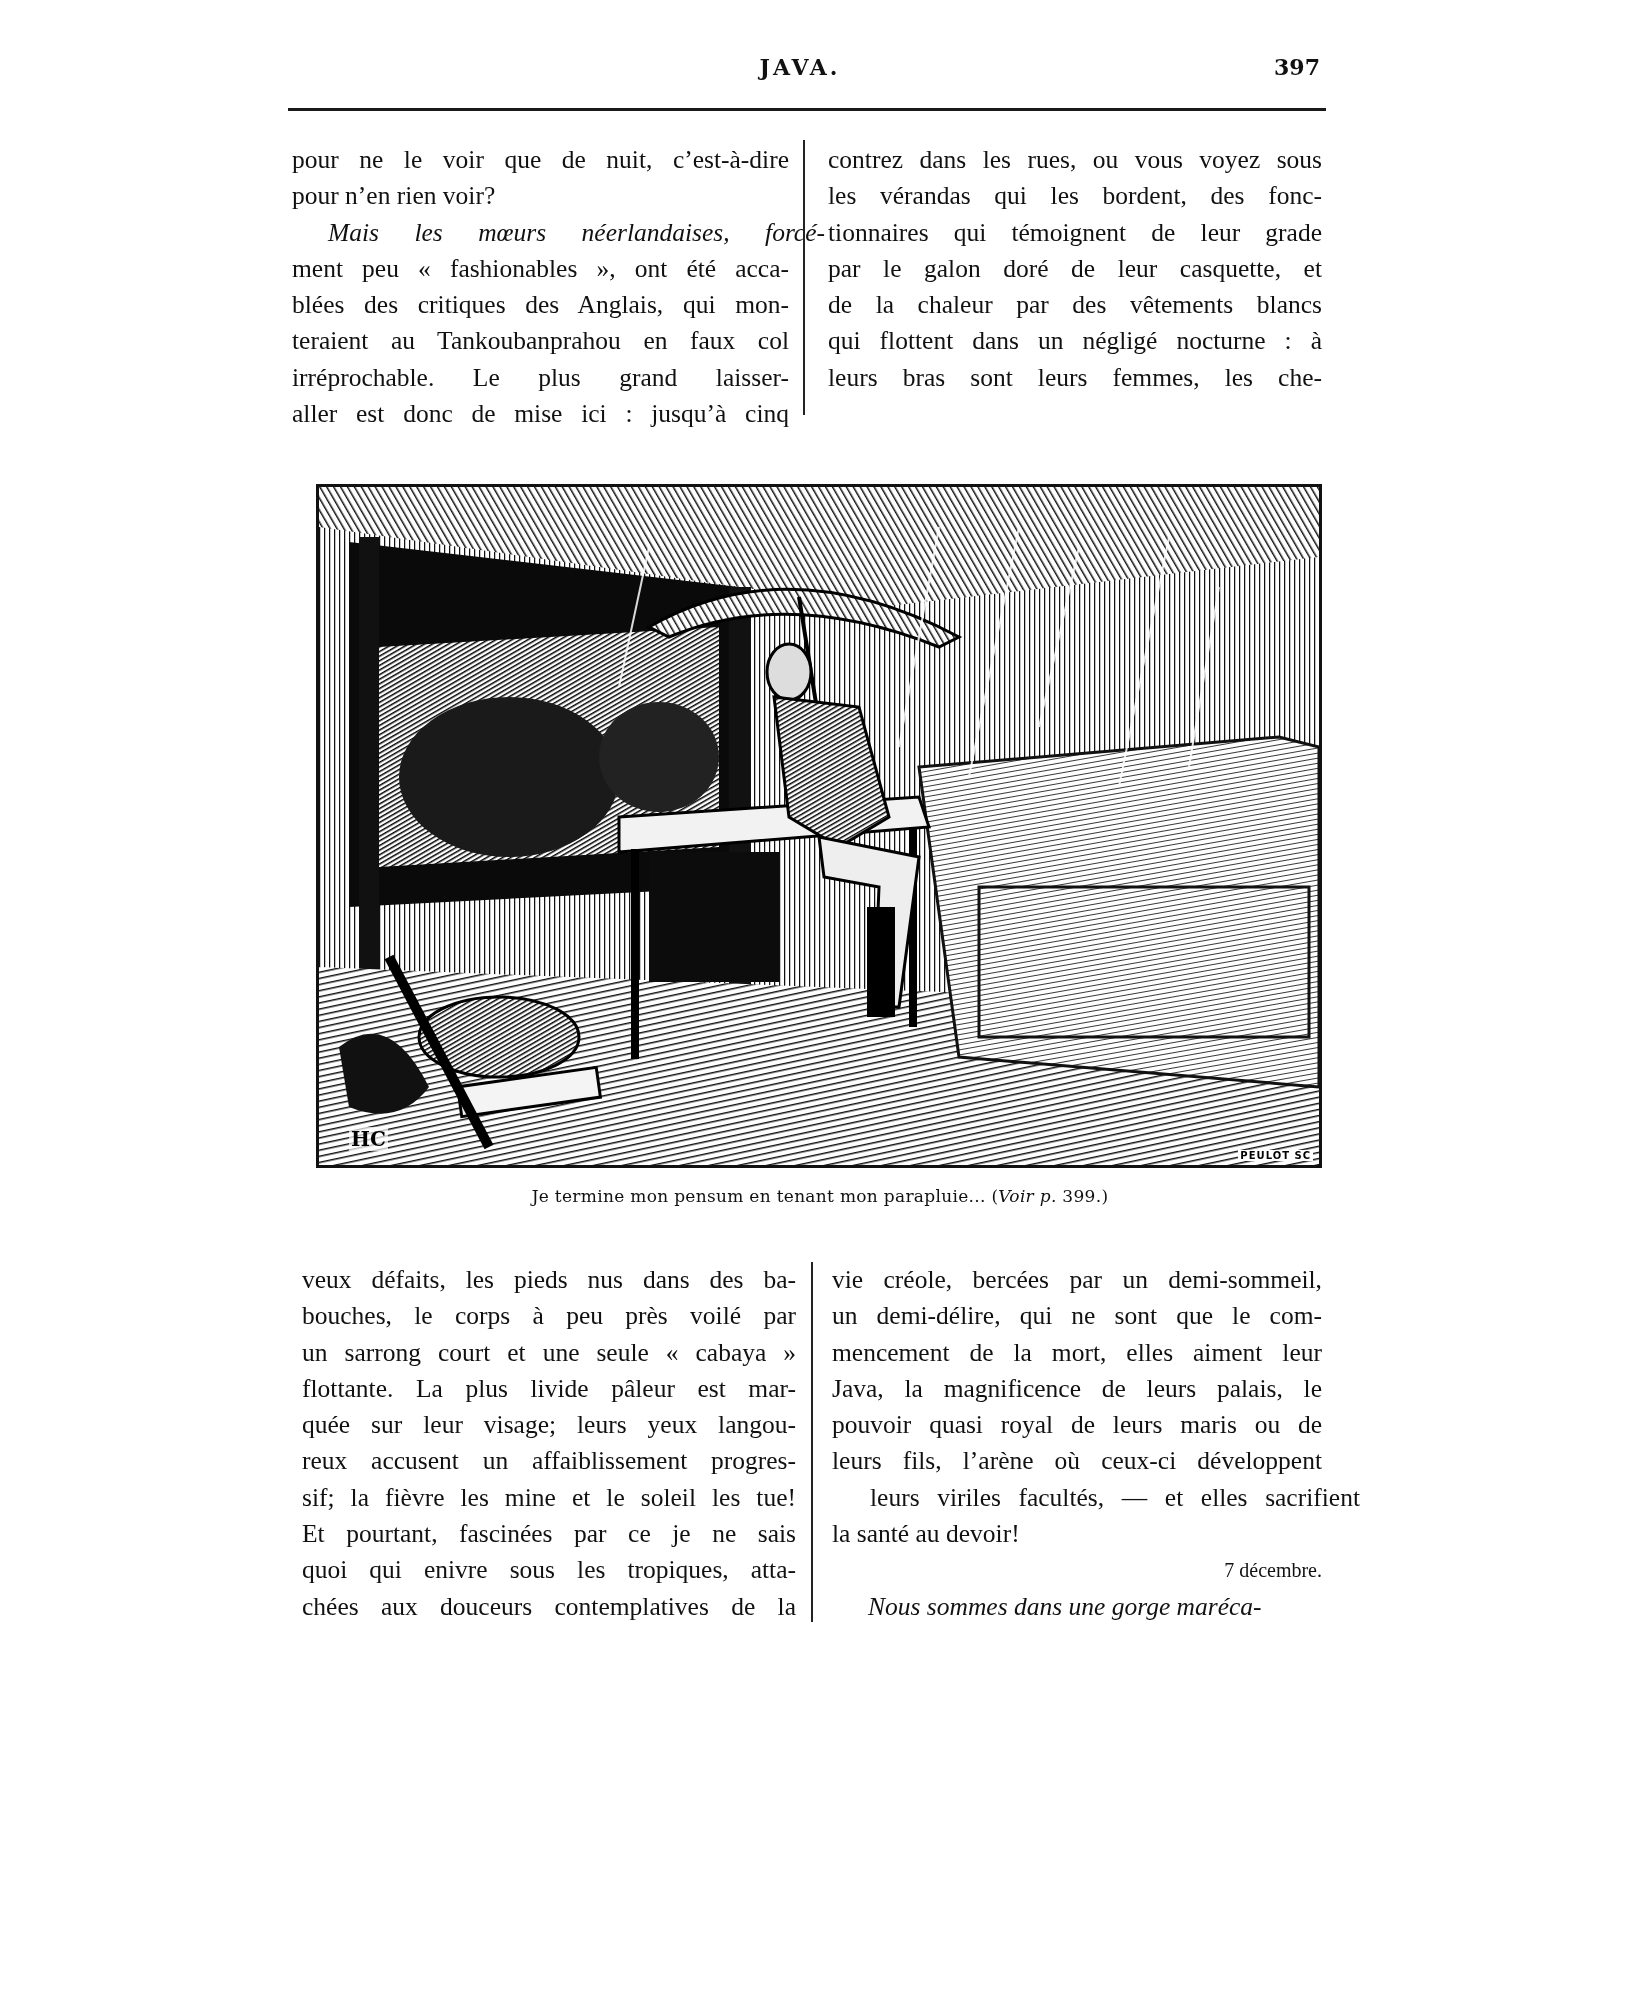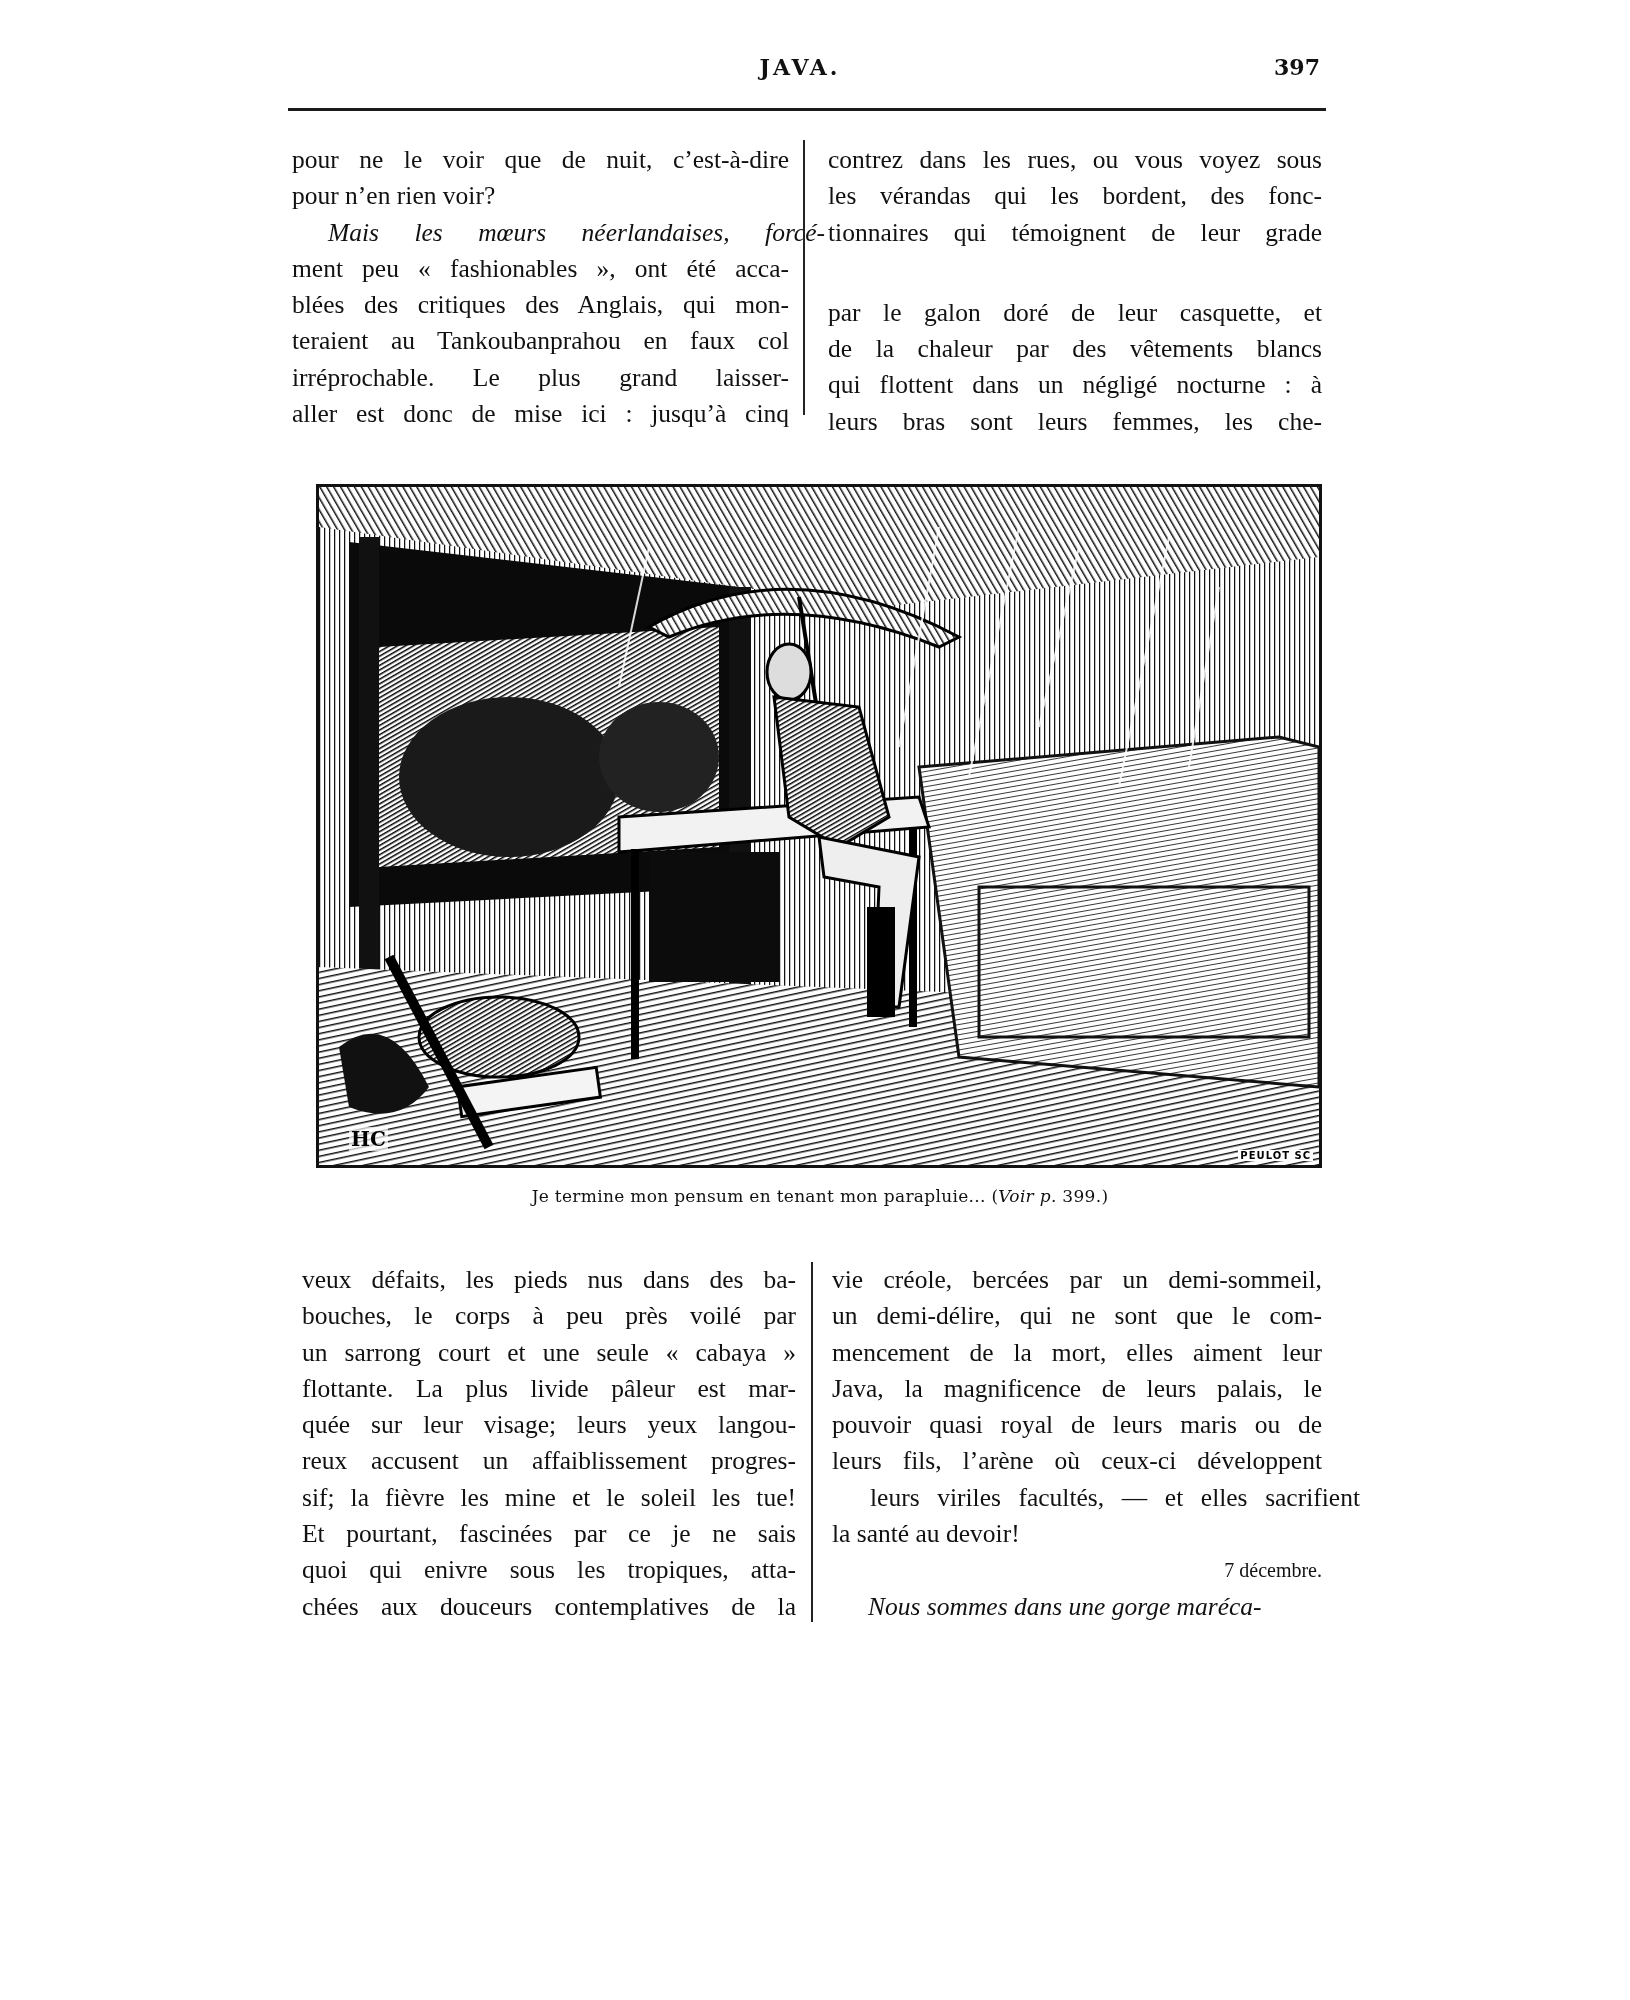--- a/index.html
+++ b/index.html
@@ -61,21 +61,21 @@
     <span class="line" style="width: 100%;">irréprochable. Le plus grand laisser-</span>
     <span class="line" style="width: 100%;">aller est donc de mise ici : jusqu’à cinq</span>
   </div>
 
   <div class="vrule vrule-top"></div>
 
   <div class="col col-top-right">
     <span class="line" style="width: 100%;">contrez dans les rues, ou vous voyez sous</span>
     <span class="line" style="width: 100%;">les vérandas qui les bordent, des fonc-</span>
     <span class="line" style="width: 100%;">tionnaires qui témoignent de leur grade</span>
-    <span class="line" style="width: 100%; margin-top: 44px;">par le galon doré de leur casquette, et</span>
+    <span class="line" style="width: 100%;">par le galon doré de leur casquette, et</span>
     <span class="line" style="width: 100%;">de la chaleur par des vêtements blancs</span>
     <span class="line" style="width: 100%;">qui flottent dans un négligé nocturne : à</span>
     <span class="line" style="width: 100%;">leurs bras sont leurs femmes, les che-</span>
   </div>
 
   <div class="figure">
     <svg width="1000" height="678" viewBox="0 0 1000 678">
       <defs>
         <pattern id="hatch" width="6" height="6" patternUnits="userSpaceOnUse" patternTransform="rotate(-30)">
           <rect width="6" height="6" fill="#fff"></rect>

